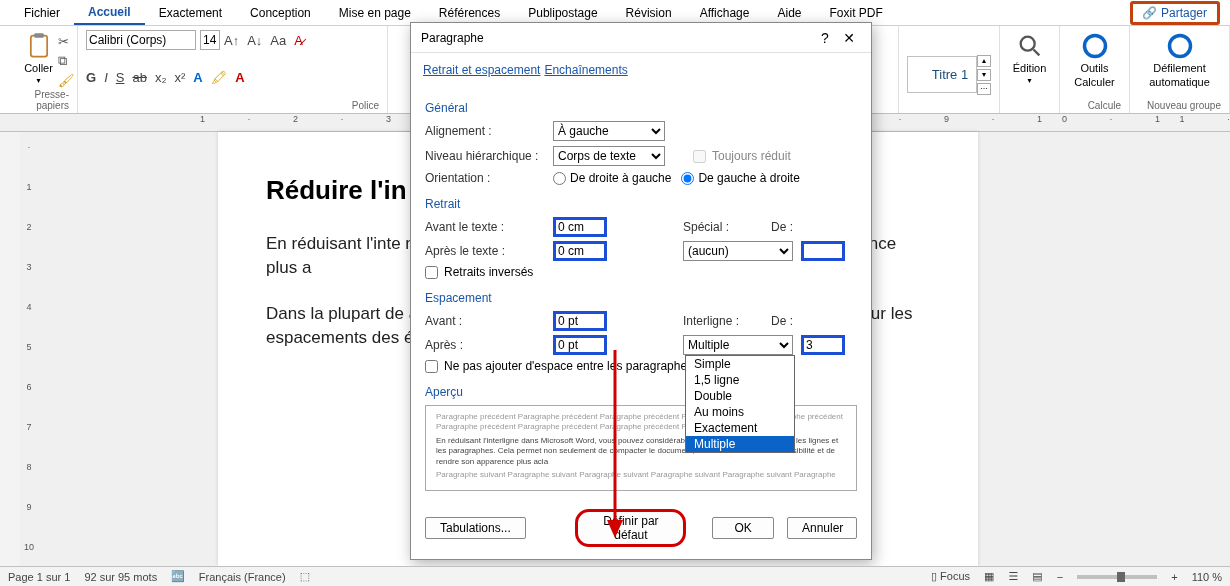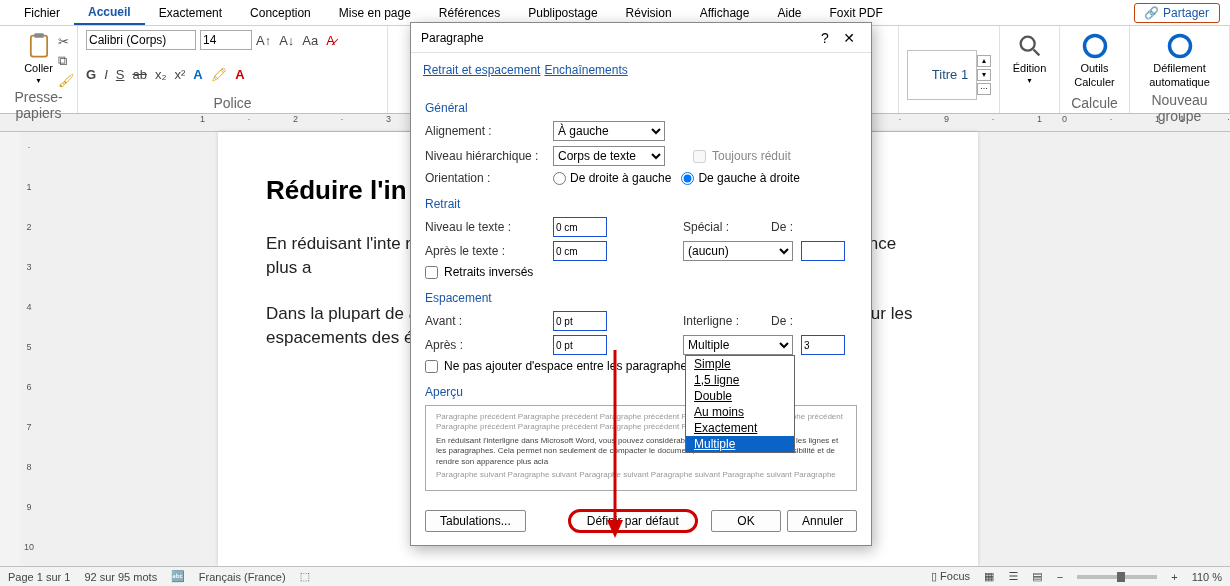--- a/index.html
+++ b/index.html
@@ -2,34 +2,34 @@
 <html><head>
 <meta charset="utf-8">
 <style>
 * { box-sizing: border-box; margin: 0; padding: 0; font-family: "Segoe UI", Arial, sans-serif; }
 body { width: 1230px; height: 586px; background: #f3f3f3; overflow: hidden; position: relative; font-size: 12px; }
 
 
 .tabs { display: flex; align-items: center; background: #fff; height: 26px; padding-left: 10px; border-bottom: 1px solid #d0d0d0; }
 .tab { padding: 4px 14px; font-size: 12px; cursor: pointer; }
 .tab.active { border-bottom: 2px solid #1a56a8; font-weight: 600; color: #1a56a8; }
-.share-btn { margin-left: auto; margin-right: 10px; border: 1px solid #c2410c; padding: 2px 10px; border-radius: 3px; background: #fff; color: #1a56a8; font-size: 12px; }
+.share-btn { margin-left: auto; margin-right: 10px; border: 3px solid #c2410c; padding: 2px 10px; border-radius: 3px; background: #fff; color: #1a56a8; font-size: 12px; }
 
 
 .ribbon { display: flex; background: #fff; height: 88px; border-bottom: 1px solid #c0c0c0; }
 .group { border-right: 1px solid #e0e0e0; padding: 4px 8px 2px 8px; display: flex; flex-direction: column; justify-content: space-between; }
-.group-label { text-align: center; font-size: 14px; color: #666; padding-top: 2px; }
+.group-label { text-align: right; font-size: 10px; color: #666; padding-top: 2px; }
 .big-btn { display: flex; flex-direction: column; align-items: center; justify-content: center; gap: 2px; font-size: 11px; padding: 2px 4px; }
 .big-btn svg { width: 28px; height: 28px; }
 .font-row { display: flex; align-items: center; gap: 4px; }
 .font-sel { width: 110px; height: 20px; font-size: 12px; border: 1px solid #aaa; padding: 0 2px; }
-.size-sel { width: 52px; height: 20px; font-size: 12px; border: 1px solid #aaa; padding: 1px 2px; }
+.size-sel { width: 20px; height: 20px; font-size: 12px; border: 1px solid #aaa; padding: 1px 2px; }
 .fmt-icons { display: flex; gap: 8px; align-items: center; color: #444; }
 .fmt-icons span { font-size: 13px; cursor: pointer; }
-.style-card { border: 1px solid #c0c0c0; width: 70px; height: 50px; display: flex; align-items: center; justify-content: center; font-size: 13px; color: #1f4e79; padding-left: 16px; }
+.style-card { border: 1px solid #c0c0c0; width: 70px; height: 37px; display: flex; align-items: center; justify-content: center; font-size: 13px; color: #1f4e79; padding-left: 16px; }
 .style-arrows { width: 14px; display: flex; flex-direction: column; gap: 2px; }
 .style-arrows div { border: 1px solid #aaa; height: 12px; font-size: 8px; text-align: center; line-height: 10px; }
 
 
 .ruler { height: 18px; background: #f0f0f0; border-bottom: 1px solid #c0c0c0; font-size: 9px; color: #555; padding-left: 200px; white-space: nowrap; letter-spacing: 20px; overflow: hidden; }
 
 
 .doc-wrap { position: absolute; top: 132px; left: 20px; right: 0; bottom: 20px; background: #f0f0f0; display: flex; }
 .vruler { width: 18px; background: #f0f0f0; font-size: 9px; color: #555; display: flex; flex-direction: column; gap: 30px; padding-top: 10px; align-items: center; }
 .page { background: #fff; width: 760px; margin-left: 180px; padding: 40px 48px; box-shadow: 0 0 4px rgba(0,0,0,0.15); font-size: 17px; line-height: 1.4; color: #222; font-family: Calibri, sans-serif; }
@@ -49,34 +49,34 @@
 .dlg-title .icon-btn { width: 24px; text-align: center; font-size: 14px; cursor: pointer; }
 .dlg-tabs { display: flex; padding: 6px 10px 0 10px; }
 .dlg-tab { padding: 4px 2px; color: #1a56a8; text-decoration: underline; cursor: pointer; font-size: 12px; }
 .dlg-body { padding: 8px 14px 10px 14px; }
 .section-title { color: #1a56a8; font-size: 12px; margin: 12px 0 6px 0; }
 .field-row { display: flex; align-items: center; margin: 4px 0; gap: 8px; }
 .field-label { width: 120px; color: #333; }
 .field-label2 { width: 80px; color: #333; }
 .sel { height: 20px; border: 1px solid #888; font-size: 12px; background: #fff; }
 .sel-wide { width: 112px; }
-.spin { width: 54px; height: 20px; border: 1px solid #1d4ed8; font-size: 10px; padding: 0 2px; }
+.spin { width: 54px; height: 20px; border: 3px solid #1d4ed8; font-size: 12px; padding: 0 2px; }
 .spin-narrow { width: 44px; }
 .radio-row { display: flex; align-items: center; gap: 10px; }
 .radio-row label { display: flex; align-items: center; gap: 4px; }
 .chk { display: flex; align-items: center; gap: 6px; margin: 4px 0; }
 .preview-box { border: 1px solid #aaa; height: 86px; margin-top: 4px; padding: 6px 10px; font-size: 8px; color: #999; line-height: 1.3; overflow: hidden; }
 .preview-box .main-line { color: #444; font-size: 8px; margin: 3px 0; }
-.dlg-buttons { display: flex; gap: 6px; padding: 8px 14px 12px 14px; align-items: center; }
+.dlg-buttons { display: flex; gap: 13px; padding: 8px 14px 12px 14px; align-items: center; }
 .btn { border: 1px solid #888; background: #fdfdfd; padding: 3px 14px; font-size: 12px; cursor: pointer; border-radius: 2px; }
 .btn-highlight { border: 3px solid #d00000; border-radius: 14px; padding: 2px 16px; }
 
 
 .dropdown-list { position: absolute; border: 1px solid #666; background: #fff; font-size: 12px; z-index: 50; }
-.dropdown-list div { padding: 1px 8px; cursor: pointer; text-decoration: underline; }
+.dropdown-list div { padding: 1px 8px; cursor: pointer; }
 .dropdown-list div.selected { background: #0a64c8; color: #fff; }
 
 
 .red-arrow { position: absolute; pointer-events: none; }
 </style>
 </head>
 <body>
 
 <div class="tabs">
   <div class="tab">Fichier</div>
@@ -237,21 +237,21 @@
           </label>
         <label>
             <input type="radio" name="dir" checked="" style="">
             <span>De gauche à droite</span>
           </label>
       </div>
     </div>
 
     <div class="section-title">Retrait</div>
     <div class="field-row">
-      <div class="field-label">Niveau le texte :</div>
+      <div class="field-label">Avant le texte :</div>
       <input class="spin" value="0 cm" style="">
       <div style="width:60px"></div>
       <div class="field-label2">Spécial :</div>
       <div class="field-label2" style="width:40px">De :</div>
     </div>
     <div class="field-row">
       <div class="field-label">Après le texte :</div>
       <input class="spin" value="0 cm" style="">
       <div style="width:60px"></div>
       <select class="sel" style="width:110px"><option>(aucun)</option></select>

